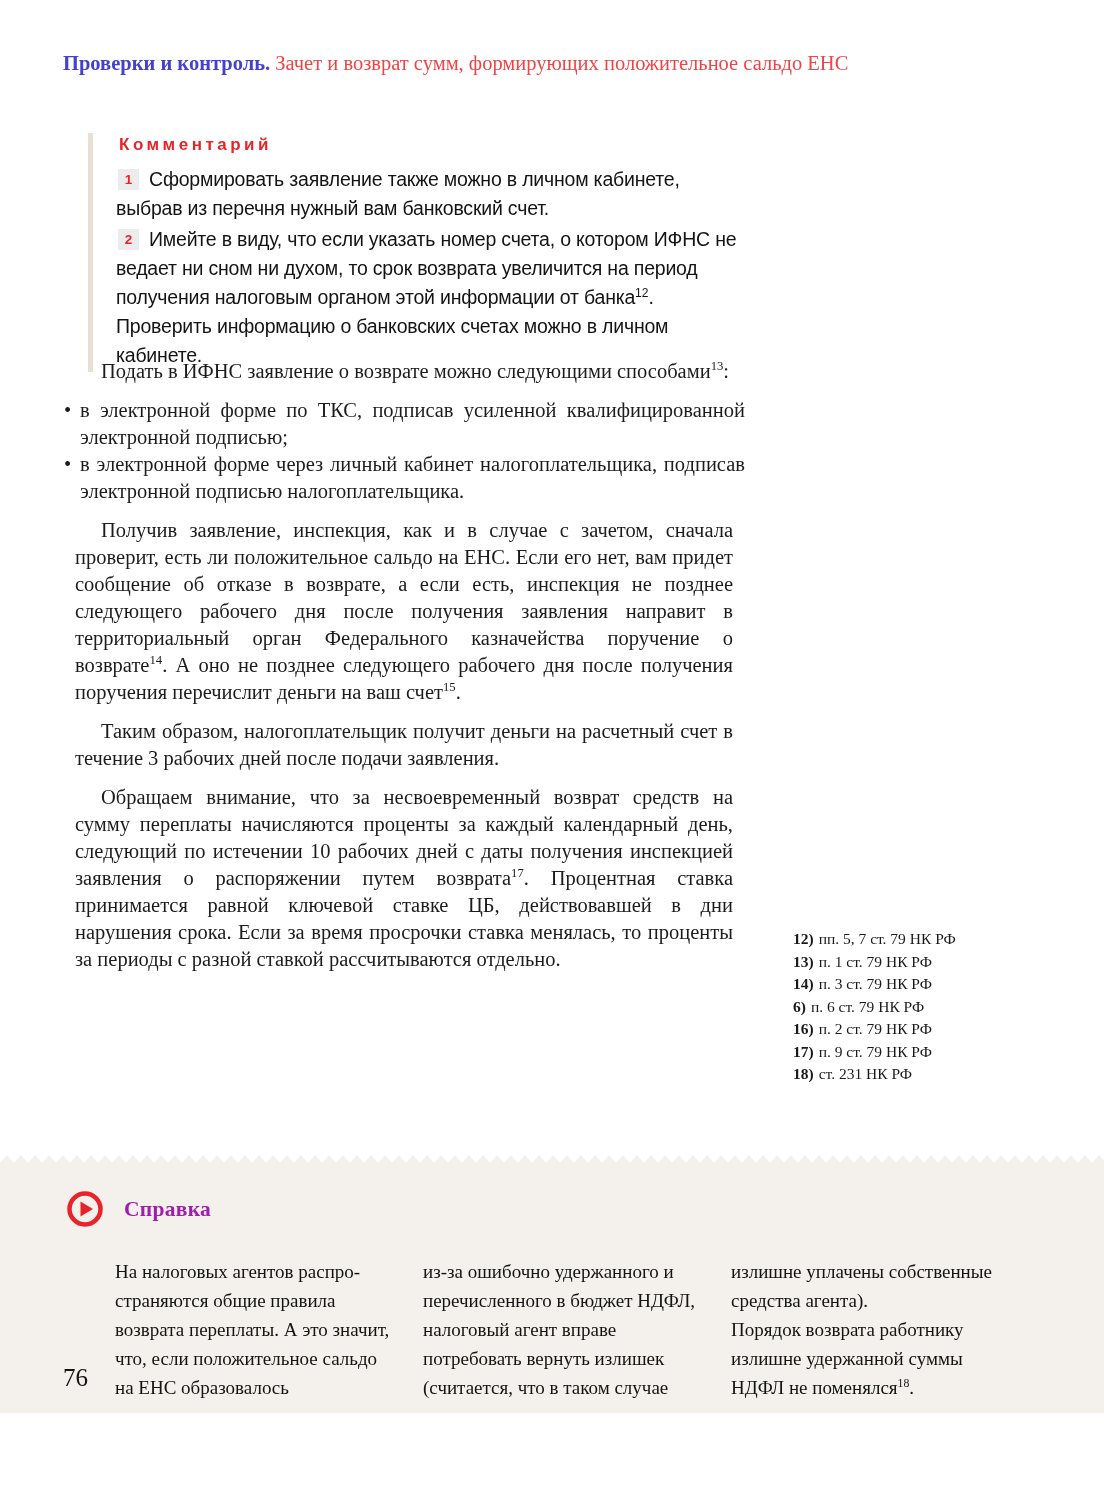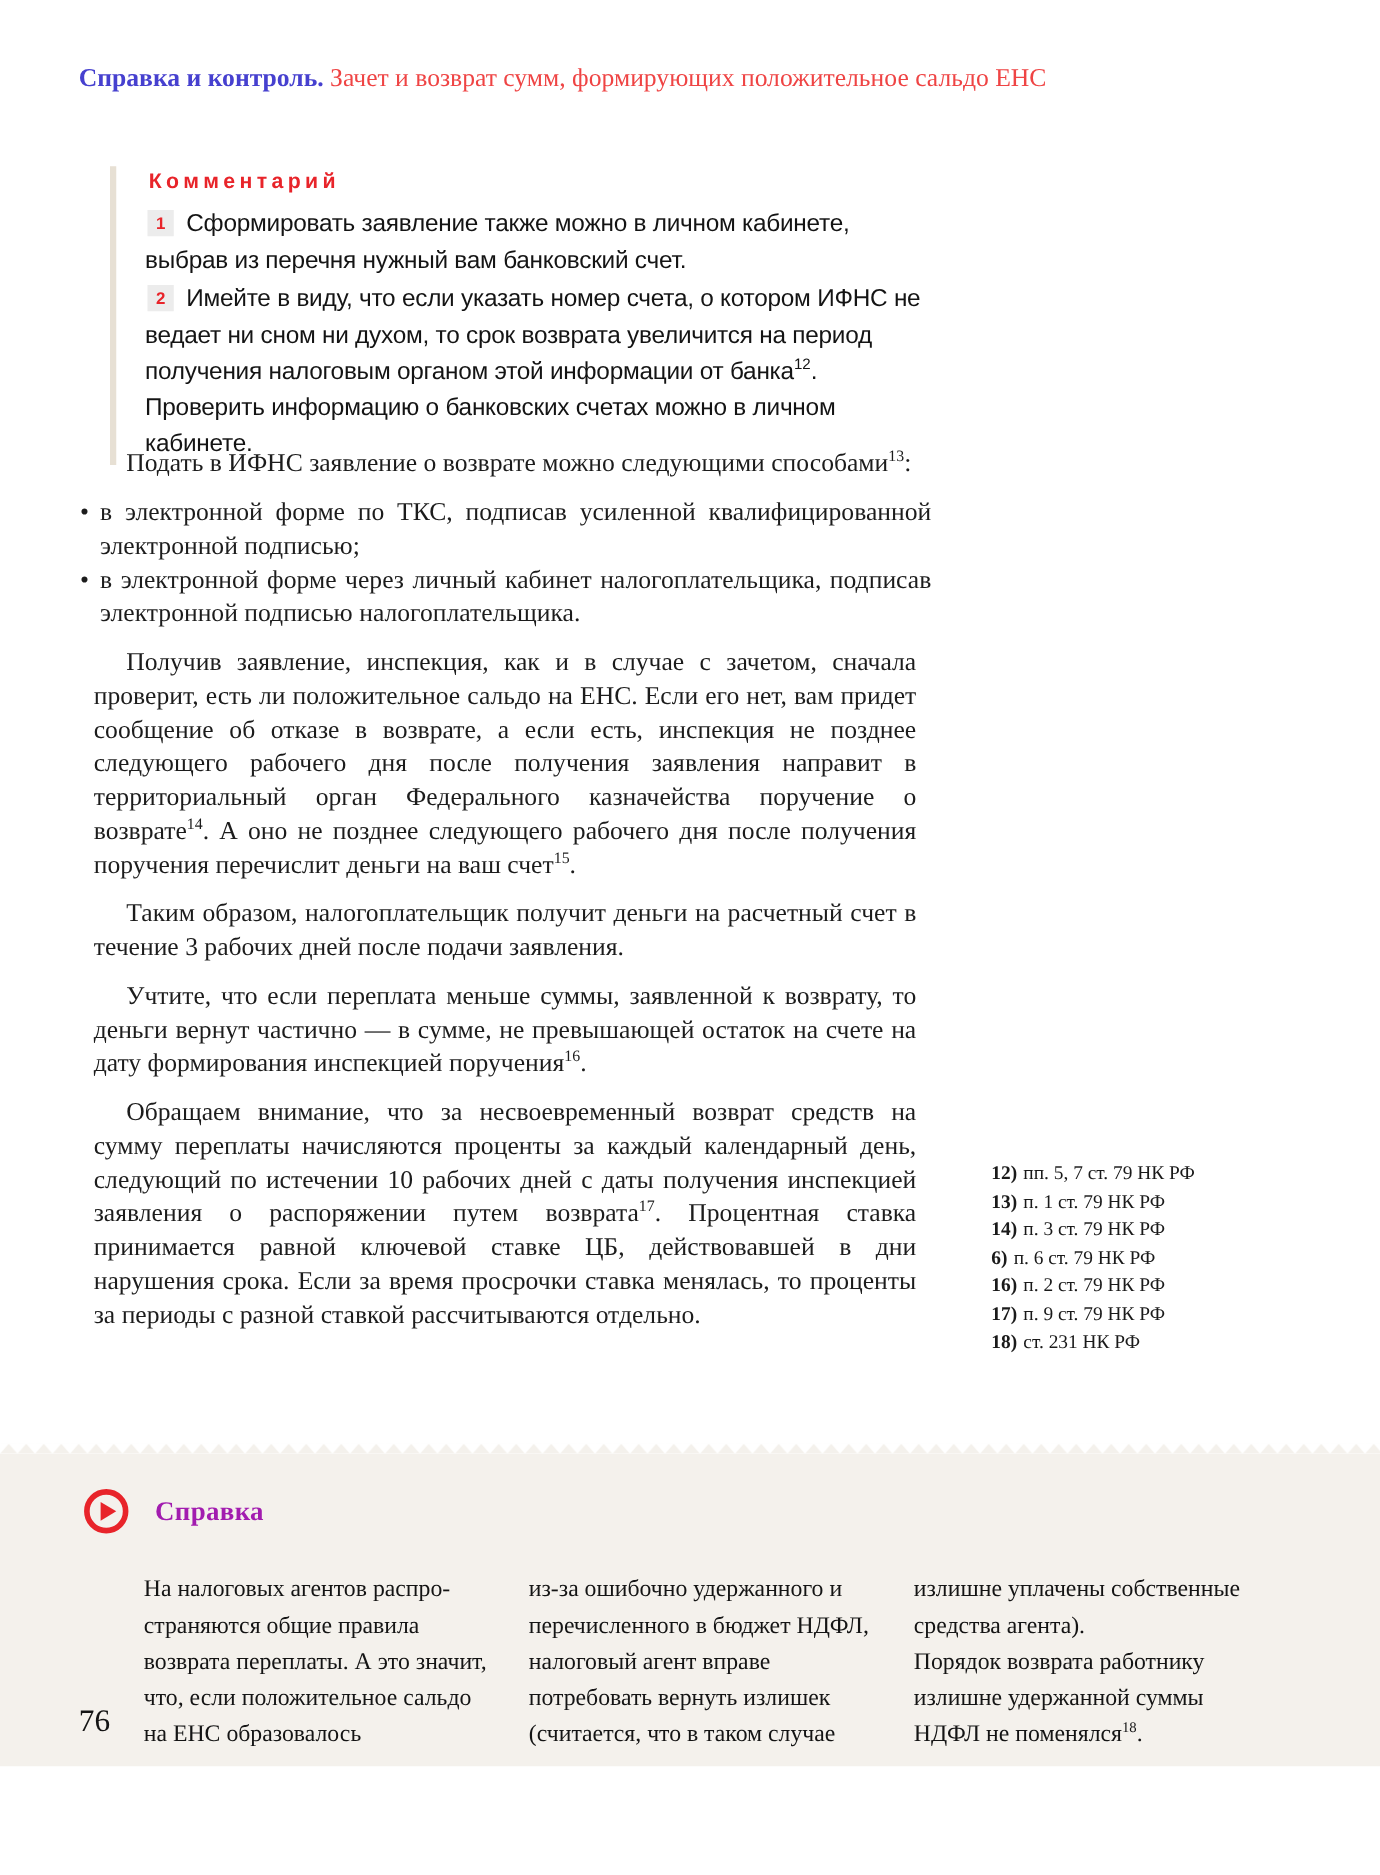--- a/index.html
+++ b/index.html
@@ -63,21 +63,21 @@
 
   
   .folio { position:absolute; left:63px; top:1364px; font-size:25px; color:#141414; }
 </style>
 </head>
 <body>
 
 <div class="page">
 
   <div class="runhead">
-    <span class="rub">Справка и контроль.</span>
+    <span class="rub">Проверки и контроль.</span>
     <span class="ttl">Зачет и возврат сумм, формирующих положительное сальдо ЕНС</span>
   </div>
 
   <div class="comment">
     <div class="comment-heading">Комментарий</div>
     <div class="citem">
       <span class="badge">1</span><span>Сформировать заявление также можно в личном кабинете, выбрав из переч­ня нужный вам банковский счет.</span>
     </div>
     <div class="citem">
       <span class="badge">2</span><span>Имейте в виду, что если указать номер счета, о котором ИФНС не ведает ни сном ни духом, то срок возврата увеличится на период получения налоговым органом этой информации от банка<sup>12</sup>. Проверить информацию о банковских счетах можно в личном кабинете.</span>
@@ -85,21 +85,20 @@
   </div>
 
   <div class="article">
     <p class="indent">Подать в ИФНС заявление о возврате можно следующими спосо­бами<sup>13</sup>:</p>
     <ul>
       <li>в электронной форме по ТКС, подписав усиленной квалифициро­ванной электронной подписью;</li>
       <li>в электронной форме через личный кабинет налогоплательщика, подписав электронной подписью налогоплательщика.</li>
     </ul>
     <p class="indent">Получив заявление, инспекция, как и в случае с зачетом, сначала проверит, есть ли положительное сальдо на ЕНС. Если его нет, вам придет сообщение об отказе в возврате, а если есть, инспекция не позд­нее следующего рабочего дня после получения заявления направит в территориальный орган Федерального казначейства поручение о возврате<sup>14</sup>. А оно не позднее следующего рабочего дня после полу­чения поручения перечислит деньги на ваш счет<sup>15</sup>.</p>
     <p class="indent">Таким образом, налогоплательщик получит деньги на расчетный счет в течение 3 рабочих дней после подачи заявления.</p>
-    <p class="indent">Учтите, что если переплата меньше суммы, заявленной к возвра­ту, то деньги вернут частично — в сумме, не превышающей остаток на счете на дату формирования инспекцией поручения<sup>16</sup>.</p>
     <p class="indent">Обращаем внимание, что за несвоевременный возврат средств на сумму переплаты начисляются проценты за каждый календарный день, следующий по истечении 10 рабочих дней с даты получения инспекцией заявления о распоряжении путем возврата<sup>17</sup>. Процент­ная ставка принимается равной ключевой ставке ЦБ, действовав­шей в дни нарушения срока. Если за время просрочки ставка меня­лась, то проценты за периоды с разной ставкой рассчитываются отдельно.</p>
   </div>
 
   <div class="footnotes">
     <div class="fn"><b>12)</b><span>пп. 5, 7 ст. 79 НК РФ</span></div>
     <div class="fn"><b>13)</b><span>п. 1 ст. 79 НК РФ</span></div>
     <div class="fn"><b>14)</b><span>п. 3 ст. 79 НК РФ</span></div>
     <div class="fn"><b>6)</b><span>п. 6 ст. 79 НК РФ</span></div>
     <div class="fn"><b>16)</b><span>п. 2 ст. 79 НК РФ</span></div>
     <div class="fn"><b>17)</b><span>п. 9 ст. 79 НК РФ</span></div>

